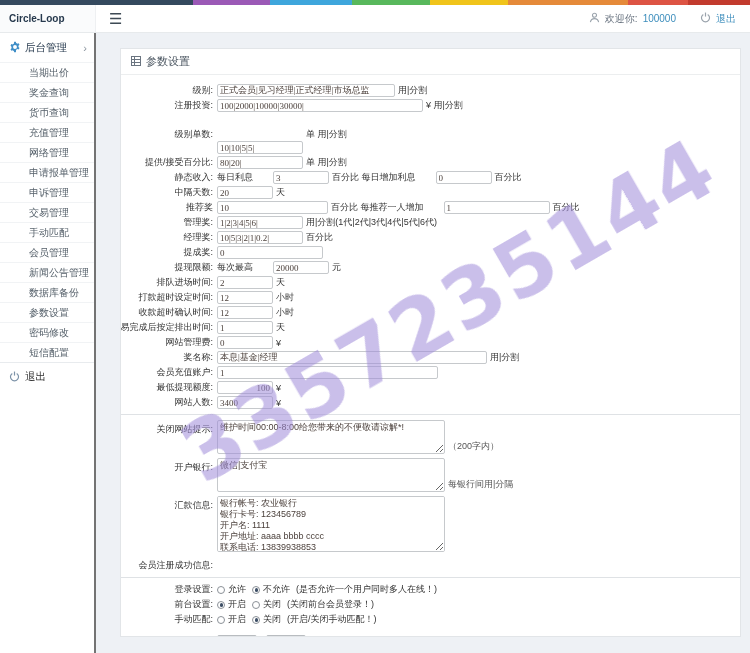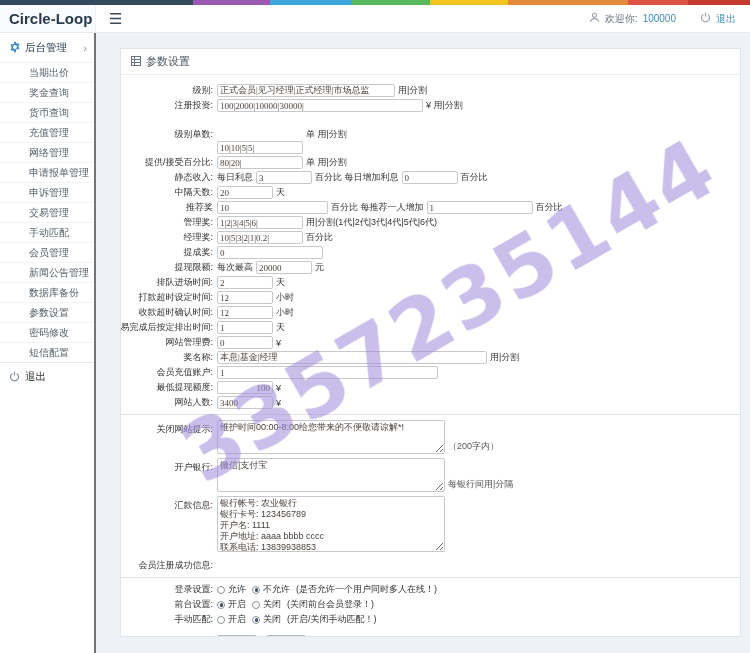--- a/index.html
+++ b/index.html
@@ -6,21 +6,21 @@
   body{width:750px;height:653px;position:relative;overflow:hidden;
        font-family:"Liberation Sans","DejaVu Sans",sans-serif;background:#eef1f5;}
 
   
   .topbar{position:absolute;top:0;left:0;width:750px;height:5px;display:flex;z-index:5;}
   .topbar span{display:block;height:5px;}
 
   
   .hdr{position:absolute;top:5px;left:0;width:750px;height:28px;background:#fff;
        border-bottom:1px solid #e7eaec;display:flex;align-items:center;box-sizing:border-box;z-index:4;}
-  .logo{width:96px;height:27px;background:#fafbfc;color:#26394d;font-weight:bold;font-size:15px;
+  .logo{width:96px;height:27px;background:#fafbfc;color:#26394d;font-weight:bold;font-size:10px;
         display:flex;align-items:center;padding-left:9px;box-sizing:border-box;border-right:1px solid #eef0f2;}
   .burger{margin-left:13px;font-size:15px;color:#3e4a55;line-height:1;cursor:pointer;}
   .hdr-right{margin-left:auto;display:flex;align-items:center;gap:5px;padding-right:14px;font-size:10px;color:#6a7480;}
   .blue{color:#3c8dbc;}
   .icn{display:inline-block;vertical-align:middle;}
 
   
   .sidebar{position:absolute;top:33px;left:0;width:96px;bottom:0;background:#fff;
            border-right:2px solid #737373;box-sizing:border-box;z-index:3;}
   .side-parent{display:flex;align-items:center;gap:4px;padding:8px 7px 7px 9px;color:#26394d;font-size:10.5px;}
@@ -38,21 +38,21 @@
            display:flex;align-items:center;gap:5px;}
 
   .form{padding-top:9px;font-size:9px;color:#333;}
   .row{display:flex;align-items:center;margin-bottom:2px;min-height:13px;}
   .row.tall{align-items:flex-start;margin-bottom:4px;}
   .row.tall .lbl{padding-top:3px;}
   .lbl{width:96px;flex:none;display:flex;justify-content:flex-end;white-space:nowrap;
        padding-right:4px;box-sizing:border-box;color:#333;}
   input.txt{height:11px;border:1px solid #c6c9cc;border-radius:2px;font-size:9px;color:#4a3f3a;
             padding:0 2px;font-family:Liberation Serif, serif;margin-right:3px;background:#fff;box-sizing:content-box;}
-  .sfx{margin-right:3px;white-space:nowrap;color:#333;}
+  .sfx{margin-right:20px;white-space:nowrap;color:#333;}
   textarea.ta{border:1px solid #c6c9cc;border-radius:2px;font-size:9px;line-height:11px;color:#4a3f3a;
               font-family:inherit;padding:1px 2px;margin-right:3px;background:#fff;box-sizing:border-box;}
   .note{align-self:flex-end;margin-bottom:1px;color:#555;white-space:nowrap;}
   .sep{border-top:1px solid #dfe2e5;margin:5px 0;}
   .ropt{display:inline-flex;align-items:center;margin-right:6px;cursor:pointer;}
   .radio{width:8px;height:8px;border:1px solid #8a9097;border-radius:50%;display:inline-block;
          margin-right:3px;position:relative;background:#fff;flex:none;box-sizing:border-box;}
   .radio.on::after{content:"";position:absolute;left:1.5px;top:1.5px;width:3.5px;height:3.5px;
                    background:#3d4f66;border-radius:50%;}
   .btns{display:flex;gap:9px;margin:9px 0 0 96px;}

